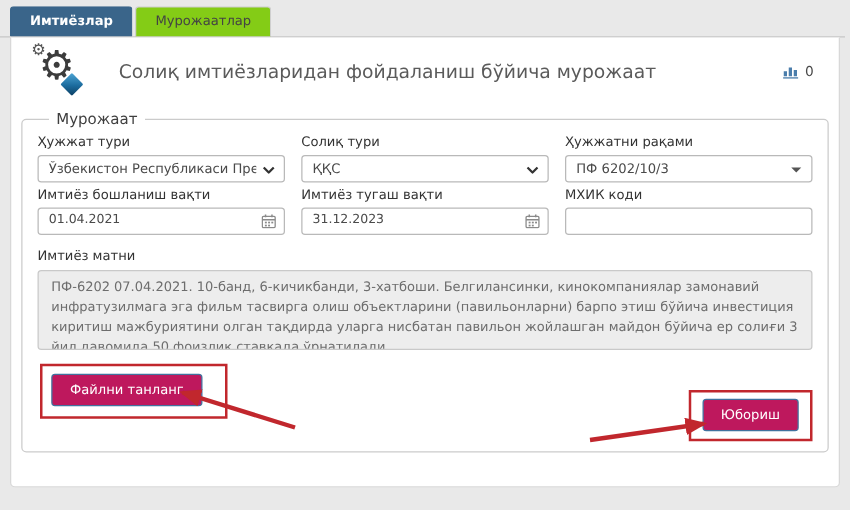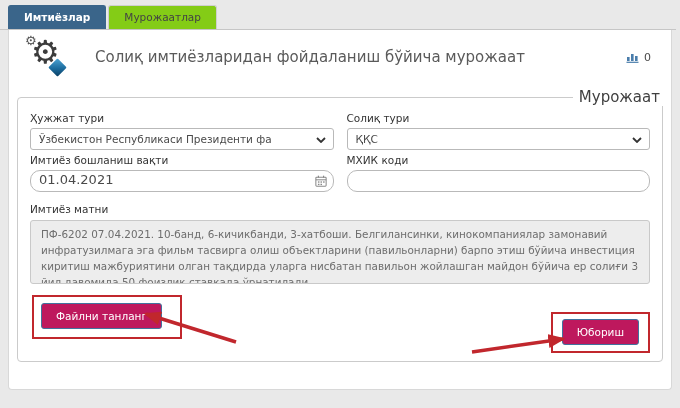--- a/index.html
+++ b/index.html
@@ -39,41 +39,41 @@
     background:linear-gradient(135deg,#4da4d4 0%,#1c6c9e 55%,#0c3f63 100%);
     transform:rotate(45deg); border-radius:1px;
   }
   .title { margin-left:22px; font-size:15px; color:#5a5a5a; }
   .counter { margin-left:auto; display:flex; align-items:center; gap:4px; color:#4a4a4a; font-size:11px; }
   
   fieldset.muro {
     position:absolute; left:8px; top:58px; width:646px; height:274px;
     border:1px solid #cbcbcb; border-radius:4px; padding:2px 12px 0;
   }
-  fieldset.muro legend { font-size:15px; color:#3f3f3f; padding:0 6px; margin-left:16px;text-align:right; }
+  fieldset.muro legend { font-size:12px; color:#3f3f3f; padding:0 6px; margin-left:9px; }
   .grid-row { display:flex; gap:13px; margin-top:4px;align-items:center; }
   .grid-row + .grid-row { }
   .field { flex:1; min-width:0; }
   .field label { display:block; font-size:10.5px; color:#333; margin-bottom:4px; white-space:nowrap; }
   .control {
     position:relative; height:22px; width:100%;
     border:1px solid #b9b9b9; border-radius:3px; background:#fff;
     display:flex; align-items:center; padding:0 22px 0 8px;
     font-size:10.5px; color:#4a4a4a; cursor:pointer;
   }
   .control .val { overflow:hidden; white-space:nowrap; }
   .chev { position:absolute; right:7px; top:8px; }
   .caret {
     position:absolute; right:8px; top:9px; width:0; height:0;
     border-left:4px solid transparent; border-right:4px solid transparent;
     border-top:4px solid #555;
   }
   .txtin {
-    height:22px; width:100%; border:1px solid #b9b9b9; border-radius:10px;
-    font-family:inherit; font-size:13px; color:#4a4a4a; padding:0 24px 4px 8px;
+    height:22px; width:100%; border:1px solid #b9b9b9; border-radius:3px;
+    font-family:inherit; font-size:10px; color:#4a4a4a; padding:0 24px 4px 8px;
     background:#fff; outline:none;
   }
   .inwrap { position:relative; }
   .calicon { position:absolute; right:7px; top:5px; }
   .ta-label { display:block; font-size:10.5px; color:#333; margin:11px 0 5px; }
   textarea.leg {
     width:100%; height:64px; resize:none; border:1px solid #c9c9c9; border-radius:3px;
     background:#ededed; color:#6d6d6d; font-family:inherit; font-size:10.4px;
     line-height:1.55; padding:5px 10px; outline:none; overflow:hidden;
   }
@@ -130,20 +130,27 @@
           </svg>
         </div>
       </div>
       <div class="field">
         <label>Солиқ тури</label>
         <div class="control">
           <span class="val">ҚҚС</span>
           <svg class="chev" width="10" height="6" viewBox="0 0 10 6">
             <path d="M1 1 L5 5 L9 1" stroke="#333" stroke-width="1.8" fill="none"></path>
           </svg>
+        </div>
+      </div>
+      <div class="field">
+        <label>Ҳужжатни рақами</label>
+        <div class="control">
+          <span class="val">ПФ 6202/10/3</span>
+          <span class="caret"></span>
         </div>
       </div>
     </div>
 
     
     <div class="grid-row">
       <div class="field">
         <label>Имтиёз бошланиш вақти</label>
         <div class="inwrap">
           <input class="txtin" type="text" readonly="" value="01.04.2021" style="">
@@ -154,20 +161,37 @@
             <line x1="10" y1="0.8" x2="10" y2="3.2" stroke="#8a8a8a" stroke-width="1.4"></line>
             <rect x="3.4" y="7.4" width="1.8" height="1.6" fill="#8a8a8a"></rect>
             <rect x="6.4" y="7.4" width="1.8" height="1.6" fill="#8a8a8a"></rect>
             <rect x="9.4" y="7.4" width="1.8" height="1.6" fill="#8a8a8a"></rect>
             <rect x="3.4" y="10.2" width="1.8" height="1.6" fill="#8a8a8a"></rect>
             <rect x="6.4" y="10.2" width="1.8" height="1.6" fill="#8a8a8a"></rect>
           </svg>
         </div>
       </div>
       <div class="field">
+        <label>Имтиёз тугаш вақти</label>
+        <div class="inwrap">
+          <input class="txtin" type="text" readonly="" value="31.12.2023" style="">
+          <svg class="calicon" width="12" height="12" viewBox="0 0 14 14">
+            <rect x="1" y="2.5" width="12" height="10.5" rx="1" fill="none" stroke="#8a8a8a" stroke-width="1.2"></rect>
+            <line x1="1" y1="5.6" x2="13" y2="5.6" stroke="#8a8a8a" stroke-width="1.2"></line>
+            <line x1="4" y1="0.8" x2="4" y2="3.2" stroke="#8a8a8a" stroke-width="1.4"></line>
+            <line x1="10" y1="0.8" x2="10" y2="3.2" stroke="#8a8a8a" stroke-width="1.4"></line>
+            <rect x="3.4" y="7.4" width="1.8" height="1.6" fill="#8a8a8a"></rect>
+            <rect x="6.4" y="7.4" width="1.8" height="1.6" fill="#8a8a8a"></rect>
+            <rect x="9.4" y="7.4" width="1.8" height="1.6" fill="#8a8a8a"></rect>
+            <rect x="3.4" y="10.2" width="1.8" height="1.6" fill="#8a8a8a"></rect>
+            <rect x="6.4" y="10.2" width="1.8" height="1.6" fill="#8a8a8a"></rect>
+          </svg>
+        </div>
+      </div>
+      <div class="field">
         <label>МХИК коди</label>
         <div class="inwrap">
           <input class="txtin" type="text" value="" style="">
         </div>
       </div>
     </div>
 
     
     <label class="ta-label">Имтиёз матни</label>
     <textarea class="leg" readonly="" style="">ПФ-6202 07.04.2021. 10-банд, 6-кичикбанди, 3-хатбоши. Белгилансинки, кинокомпаниялар замонавий инфратузилмага эга фильм тасвирга олиш объектларини (павильонларни) барпо этиш бўйича инвестиция киритиш мажбуриятини олган тақдирда уларга нисбатан павильон жойлашган майдон бўйича ер солиғи 3 йил давомида 50 фоизлик ставкада ўрнатилади.</textarea>

